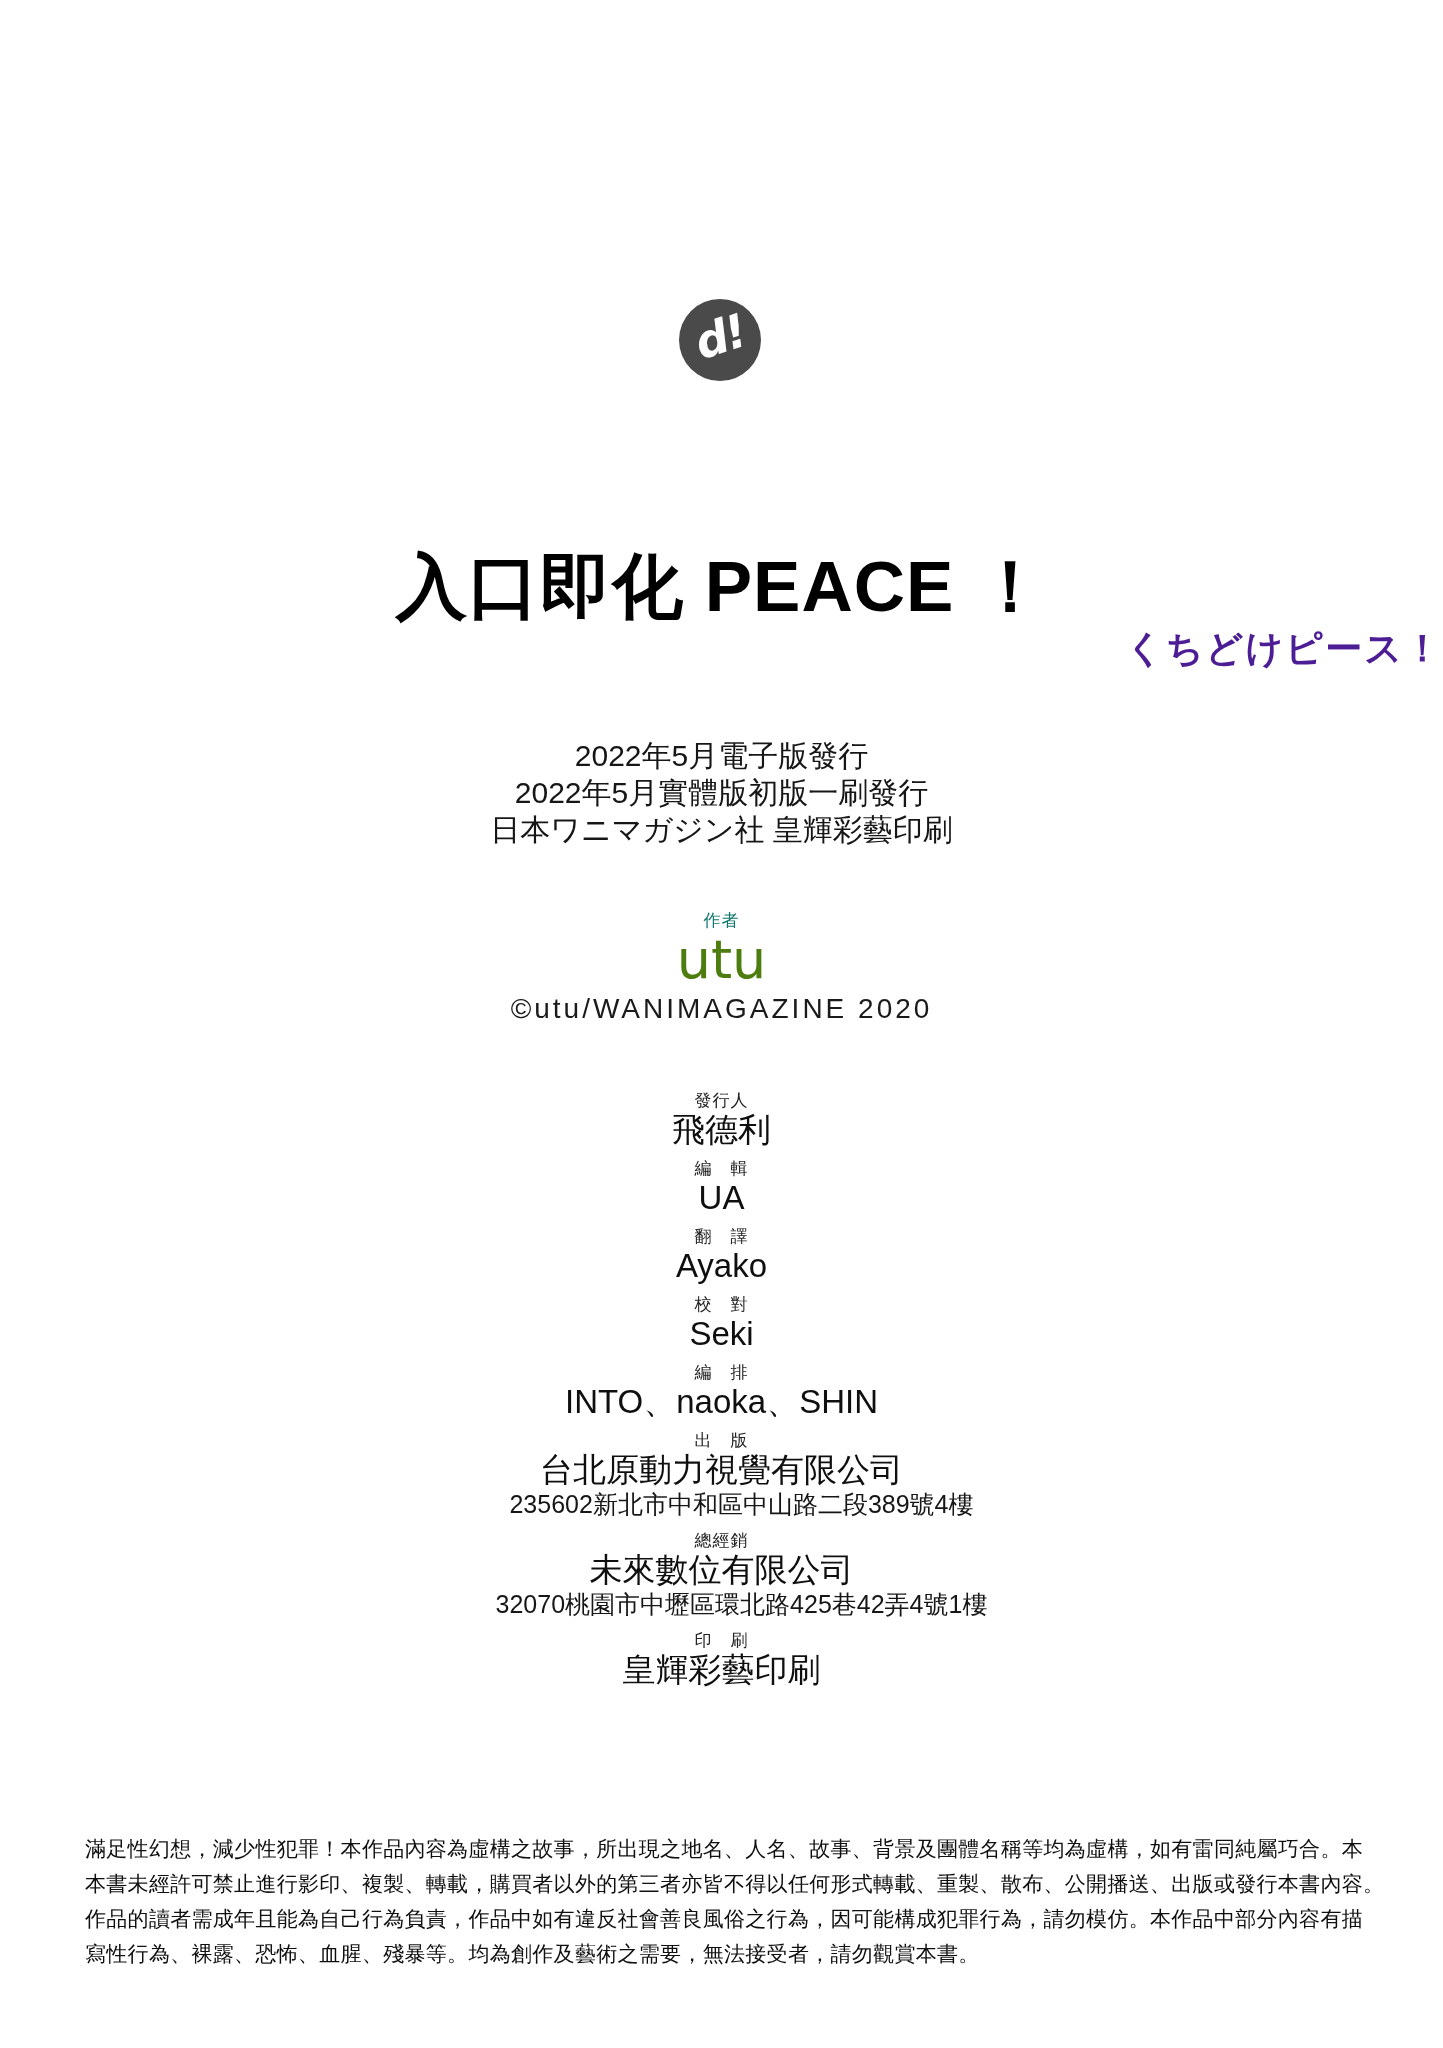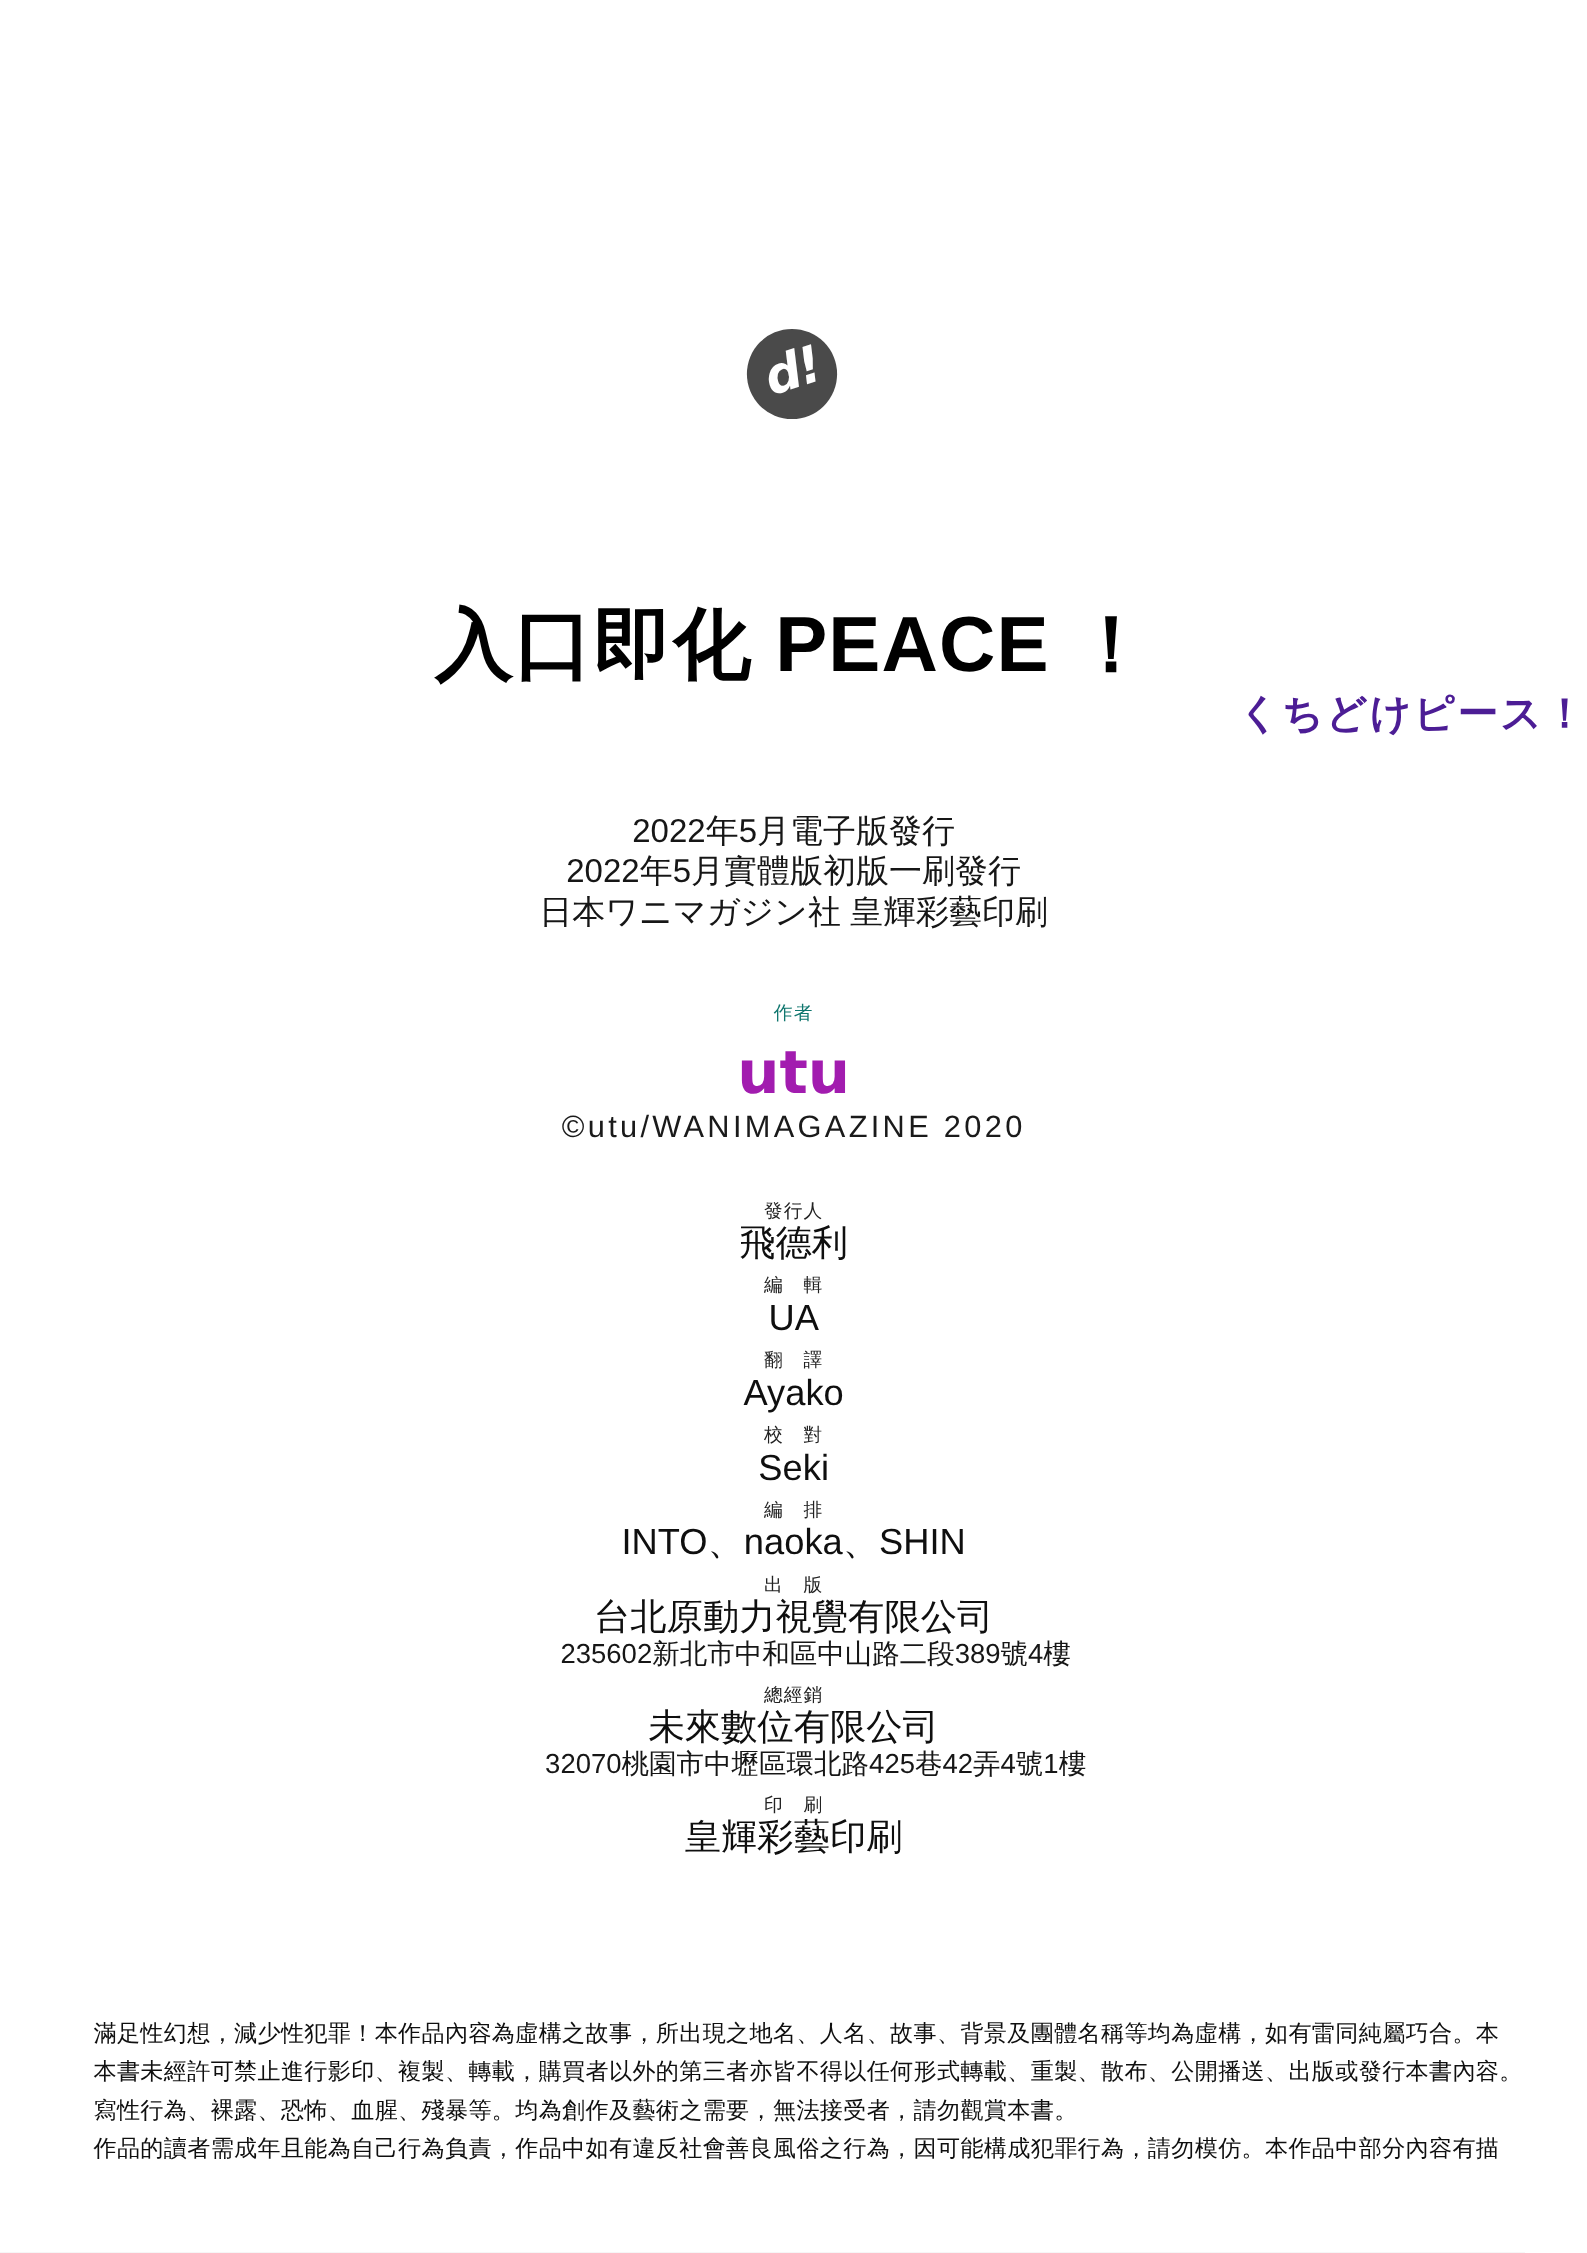--- a/index.html
+++ b/index.html
@@ -41,22 +41,22 @@
   }
 
   
   .edition{top:737px;}
   .edition-line{font-size:30px;line-height:37px;color:#161616;}
 
   
   .author{top:910px;}
   .small-label{font-size:17px;line-height:22px;color:#0f766e;letter-spacing:1px;}
   .author-name{
-    font-size:54px;font-weight:bold;color:#a21caf;
-    line-height:52px;margin-top:18px;
+    font-size:54px;font-weight:normal;color:#4d7c0f;
+    line-height:52px;margin-top:2px;
     font-family:"DejaVu Sans","Liberation Sans",sans-serif;
   }
   .copyright{font-size:28px;color:#1a1a1a;letter-spacing:3px;line-height:34px;margin-top:6px;}
 
   
   .credits{top:1090px;}
   .credit-row{margin-bottom:10px;}
   .credit-label{font-size:17px;line-height:22px;color:#222;letter-spacing:1px;}
   .credit-value{font-size:33px;line-height:36px;color:#0f0f0f;}
   .credit-address{font-size:25px;line-height:32px;color:#161616;padding-left:40px;}
@@ -130,17 +130,17 @@
     </div>
     <div class="credit-row">
       <div class="credit-label">印　刷</div>
       <div class="credit-value">皇輝彩藝印刷</div>
     </div>
   </div>
 
   <div class="disclaimer">
     <div class="disclaimer-line">滿足性幻想，減少性犯罪！本作品內容為虛構之故事，所出現之地名、人名、故事、背景及團體名稱等均為虛構，如有雷同純屬巧合。本</div>
     <div class="disclaimer-line">本書未經許可禁止進行影印、複製、轉載，購買者以外的第三者亦皆不得以任何形式轉載、重製、散布、公開播送、出版或發行本書內容。</div>
+    <div class="disclaimer-line">作品的讀者需成年且能為自己行為負責，作品中如有違反社會善良風俗之行為，因可能構成犯罪行為，請勿模仿。本作品中部分內容有描</div>
     <div class="disclaimer-line">寫性行為、裸露、恐怖、血腥、殘暴等。均為創作及藝術之需要，無法接受者，請勿觀賞本書。</div>
-    <div class="disclaimer-line">作品的讀者需成年且能為自己行為負責，作品中如有違反社會善良風俗之行為，因可能構成犯罪行為，請勿模仿。本作品中部分內容有描</div>
   </div>
 
 </div>
 
 </body></html>

